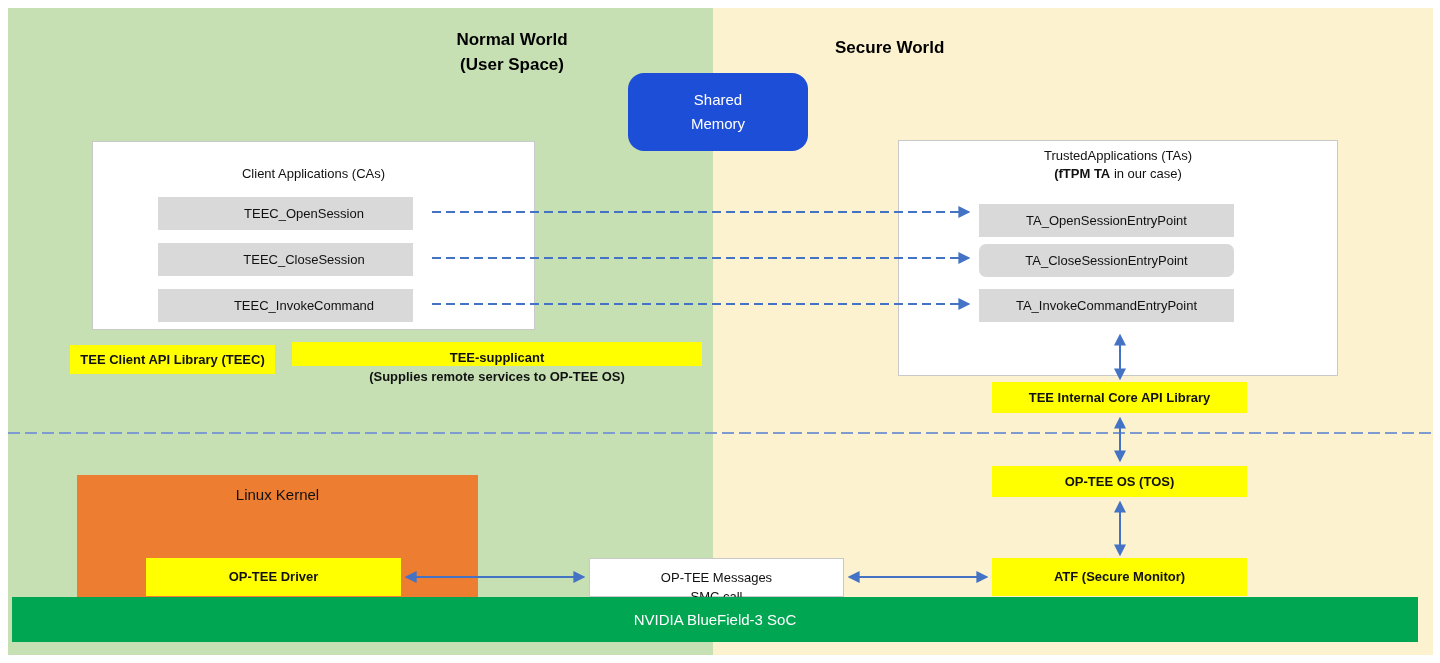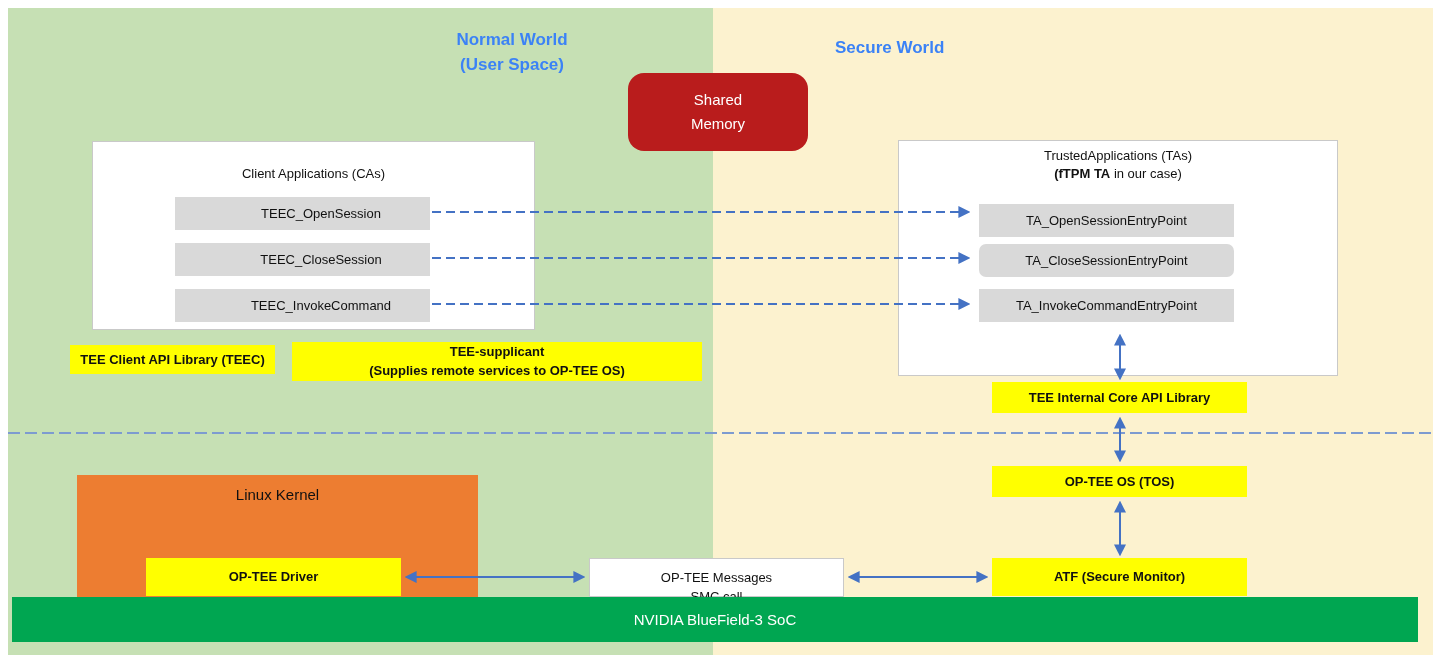--- a/index.html
+++ b/index.html
@@ -3,49 +3,49 @@
 <meta charset="utf-8">
 <style>
   * { margin: 0; padding: 0; box-sizing: border-box; }
   body { font-family: "Liberation Sans", sans-serif; background: #ffffff; }
   .diagram { position: relative; width: 1440px; height: 663px; background: #ffffff; overflow: hidden; }
 
   .region { position: absolute; top: 8px; height: 647px; }
   .region.normal { left: 8px;   width: 705px; background: #C6E0B4; }
   .region.secure { left: 713px; width: 720px; background: #FCF2CF; }
 
-  .world-title { position: absolute; font-weight: 700; font-size: 17px; line-height: 25px; color: #3b82f6; }
+  .world-title { position: absolute; font-weight: 700; font-size: 17px; line-height: 25px; color: #000000; }
   .world-title.normal { left: 402px; top: 27px; width: 220px; text-align: center; }
   .world-title.secure { left: 835px; top: 35px; }
 
   .shared-memory { position: absolute; left: 628px; top: 73px; width: 180px; height: 78px;
-    background: #b91c1c; border-radius: 16px; color: #fff; font-size: 15px; line-height: 24px;
+    background: #1d4ed8; border-radius: 16px; color: #fff; font-size: 15px; line-height: 24px;
     text-align: center; padding-top: 15px; }
 
   .white-box { position: absolute; background: #ffffff; border: 1px solid #c9c9c9; }
   .ca-box { left: 92px;  top: 141px; width: 443px; height: 189px; }
   .ta-box { left: 898px; top: 140px; width: 440px; height: 236px; }
 
   .box-title { position: absolute; width: 100%; text-align: center; font-size: 13px; color: #111; }
   .ca-title { top: 24px; }
   .ta-title1 { top: 7px; }
   .ta-title2 { top: 25px; }
   .bold { font-weight: 700; }
 
   .gray-row { position: absolute; width: 255px; height: 33px; background: #D9D9D9;
     font-size: 13px; line-height: 33px; text-align: center; color: #111; }
-  .ca-box .gray-row { left: 82px; padding-left: 37px; }
+  .ca-box .gray-row { left: 65px; padding-left: 37px; }
   .ta-box .gray-row { left: 80px; }
   .row-0 { top: 55px; }  .row-1 { top: 101px; } .row-2 { top: 147px; }
   .ta-box .row-0 { top: 63px; } .ta-box .row-1 { top: 103px; border-radius: 7px; } .ta-box .row-2 { top: 148px; }
 
   .yellow-box { position: absolute; background: #FFFF00; color: #111; text-align: center;
     font-size: 13px; font-weight: 600; }
   .y-teec       { left: 70px;  top: 345px; width: 205px; height: 29px; line-height: 29px; }
-  .y-supplicant { left: 292px; top: 342px; width: 410px; height: 39px; line-height: 19px; padding-top: 0; }
+  .y-supplicant { left: 292px; top: 342px; width: 410px; height: 24px; line-height: 19px; padding-top: 6px; }
   .y-internal   { left: 992px; top: 382px; width: 255px; height: 31px; line-height: 31px; }
   .y-os         { left: 992px; top: 466px; width: 255px; height: 31px; line-height: 31px; }
   .y-atf        { left: 992px; top: 558px; width: 255px; height: 38px; line-height: 38px; }
   .y-driver     { left: 146px; top: 558px; width: 255px; height: 38px; line-height: 38px; }
 
   .kernel-box { position: absolute; left: 77px; top: 475px; width: 401px; height: 122px;
     background: #ED7D31; }
   .kernel-label { position: absolute; width: 100%; top: 11px; text-align: center;
     font-size: 15px; color: #111; }
 

